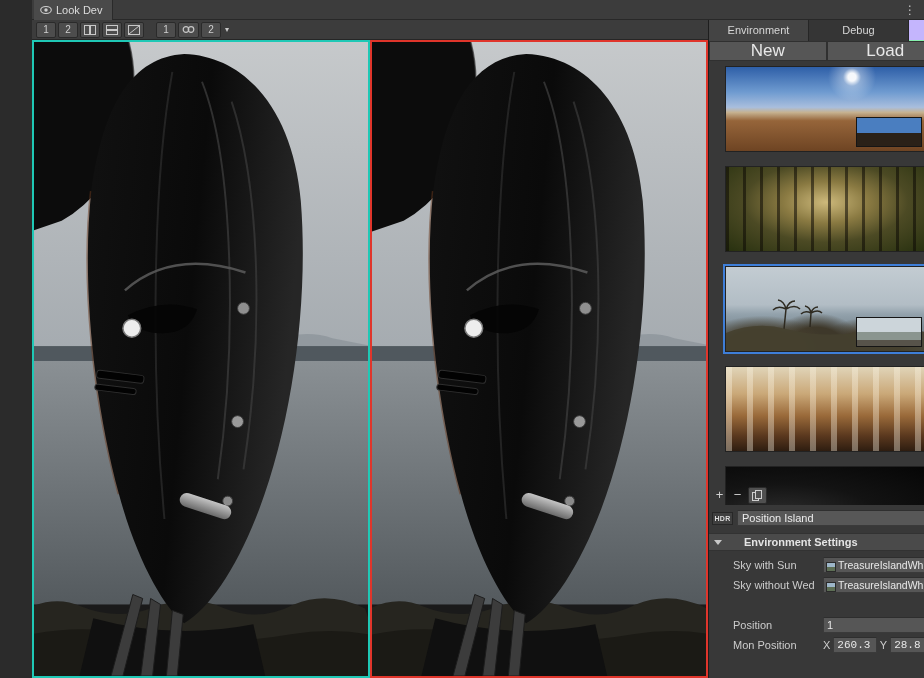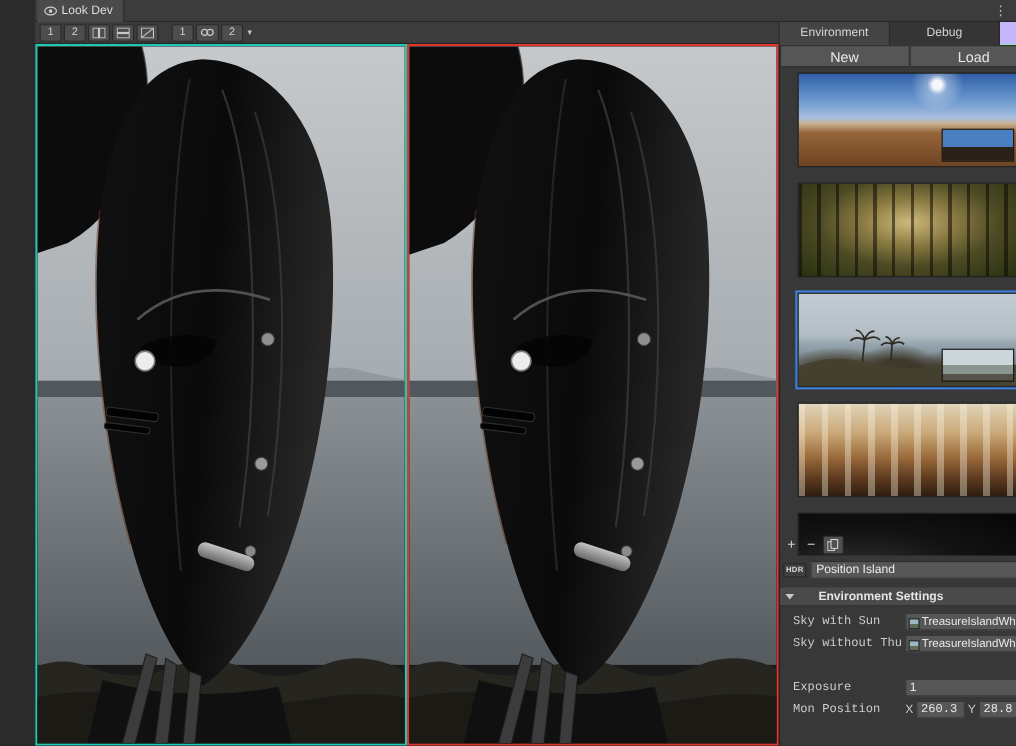--- a/index.html
+++ b/index.html
@@ -25,21 +25,21 @@
   .view svg { position:absolute; inset:0; width:100%; height:100%; display:block; }
   .view1 { border:2px solid #1fc8b5; }
   .view2 { border:2px solid #e0352b; }
 
   
   .panel { position:absolute; left:676px; top:20px; width:248px; height:658px; background:#383838; border-left:1px solid #1e1e1e; }
   .ptabs { position:absolute; left:0; top:0; right:0; height:21px; background:#c4b5fd; display:flex; border-bottom:1px solid #86efac; }
   .ptab { width:100px; height:21px; line-height:20px; text-align:center; font-size:11px; color:#d6d6d6; background:#353535; border-right:1px solid #262626; }
   .ptab.sel { background:#444444; }
   .newload { position:absolute; left:0; top:21px; right:12px; height:20px; display:flex; }
-  .nlbtn { flex:1; height:20px; background:#565656; border:1px solid #303030; color:#e8e8e8; font-size:13px; display:flex; align-items:center; justify-content:center; }
+  .nlbtn { flex:1; height:20px; background:#565656; border:1px solid #303030; color:#e8e8e8; font-size:17px; display:flex; align-items:center; justify-content:center; }
 
   
   .list { position:absolute; left:0; top:41px; width:234px; height:444px; overflow:hidden; background:#383838; }
   .thumb { position:absolute; left:16px; width:202px; height:86px; border:1px solid #222; }
   .thumb.sel { box-shadow:0 0 0 2px #3e7ed8; }
   .inset { position:absolute; right:4px; bottom:4px; width:66px; height:30px; border:1px solid #151515; }
 
   .t1 { background:linear-gradient(180deg,#2e5fa8 0%, #6f9bd0 30%, #a9bedd 48%, #c6b291 54%, #96653a 64%, #6e4423 100%); }
   .t1::before { content:""; position:absolute; inset:0; background:radial-gradient(circle at 63% 12%, rgba(255,255,255,.95) 0 4px, rgba(255,255,255,.35) 9px, rgba(255,255,255,0) 24px); }
   .t1 .inset { background:linear-gradient(180deg,#4a7ec0 0 55%, #2a2118 55% 100%); }
@@ -55,21 +55,21 @@
 
   
   .hdr-row { position:absolute; left:3px; top:489px; right:14px; height:18px; display:flex; align-items:center; gap:4px; }
   .hdr-badge { width:21px; height:13px; background:#3f3f3f; border:1px solid #272727; color:#dddddd; font-size:7px; font-weight:bold; display:flex; align-items:center; justify-content:center; letter-spacing:.3px; }
   .hdr-field { flex:1; height:16px; background:#575757; border:1px solid #3a3a3a; border-top-color:#2f2f2f; color:#ececec; font-size:11px; line-height:14px; padding:0 4px; }
 
   
   .env-header { position:absolute; left:0; top:513px; right:12px; height:18px; background:#4a4a4a; border-top:1px solid #323232; border-bottom:1px solid #323232; display:flex; align-items:center; gap:22px; padding-left:5px; font-size:11px; font-weight:bold; color:#e4e4e4; }
   .fold { width:0; height:0; border:4px solid transparent; border-top:5px solid #c8c8c8; margin-top:5px; }
   .srow { position:absolute; left:0; right:12px; height:20px; }
-  .srow .lbl { position:absolute; left:12px; top:4px; font-size:11px; color:#cccccc; white-space:nowrap;font-family:Liberation Mono, monospace; }
+  .srow .lbl { position:absolute; left:24px; top:4px; font-size:11px; color:#cccccc; white-space:nowrap; }
   .field { position:absolute; left:114px; top:2px; width:118px; height:16px; background:#565656; border:1px solid #3a3a3a; border-top-color:#2e2e2e; color:#e8e8e8; font-size:11px; line-height:14px; padding:0 3px; overflow:hidden; white-space:nowrap; }
   .objfield { display:flex; align-items:flex-end; gap:2px; padding:0 2px; }
   .objfield .txt { flex:1; overflow:hidden; white-space:nowrap; font-size:10.5px; }
   .texicon { width:10px; height:10px; flex:0 0 10px; background:linear-gradient(180deg,#9db6c8 0 55%, #5d6e55 55% 100%); border:1px solid #2a2a2a; }
   .picker { width:10px; height:10px; flex:0 0 10px; border:1px solid #c0c0c0; border-radius:50%; position:relative; }
   .picker::after { content:""; position:absolute; inset:3px; background:#c0c0c0; border-radius:50%; }
   .xywrap { position:absolute; left:114px; top:2px; right:16px; height:16px; display:flex; align-items:center; gap:3px; }
   .xylbl { font-size:11px; color:#cccccc; }
   .xyfield { height:16px; background:#565656; border:1px solid #3a3a3a; border-top-color:#2e2e2e; color:#e8e8e8; font-size:11px; line-height:14px; padding:0 3px;font-family:Liberation Mono, monospace; }
   .fx { width:46px; } .fy { width:40px; }
@@ -274,31 +274,31 @@
     <div class="srow" style="top:535px">
       <span class="lbl">Sky with Sun</span>
       <div class="field objfield">
         <span class="texicon"></span>
         <span class="txt">TreasureIslandWh</span>
         <span class="picker"></span>
       </div>
     </div>
 
     <div class="srow" style="top:555px">
-      <span class="lbl">Sky without Thu</span>
+      <span class="lbl">Sky without Wed</span>
       <div class="field objfield">
         <span class="texicon"></span>
         <span class="txt">TreasureIslandWh</span>
         <span class="picker"></span>
       </div>
     </div>
 
 
     <div class="srow" style="top:595px">
-      <span class="lbl">Exposure</span>
+      <span class="lbl">Position</span>
       <div class="field">1</div>
     </div>
 
     <div class="srow" style="top:615px">
       <span class="lbl">Mon Position</span>
       <div class="xywrap">
         <span class="xylbl">X</span>
         <div class="xyfield fx">260.3</div>
         <span class="xylbl">Y</span>
         <div class="xyfield fy">28.8</div>

